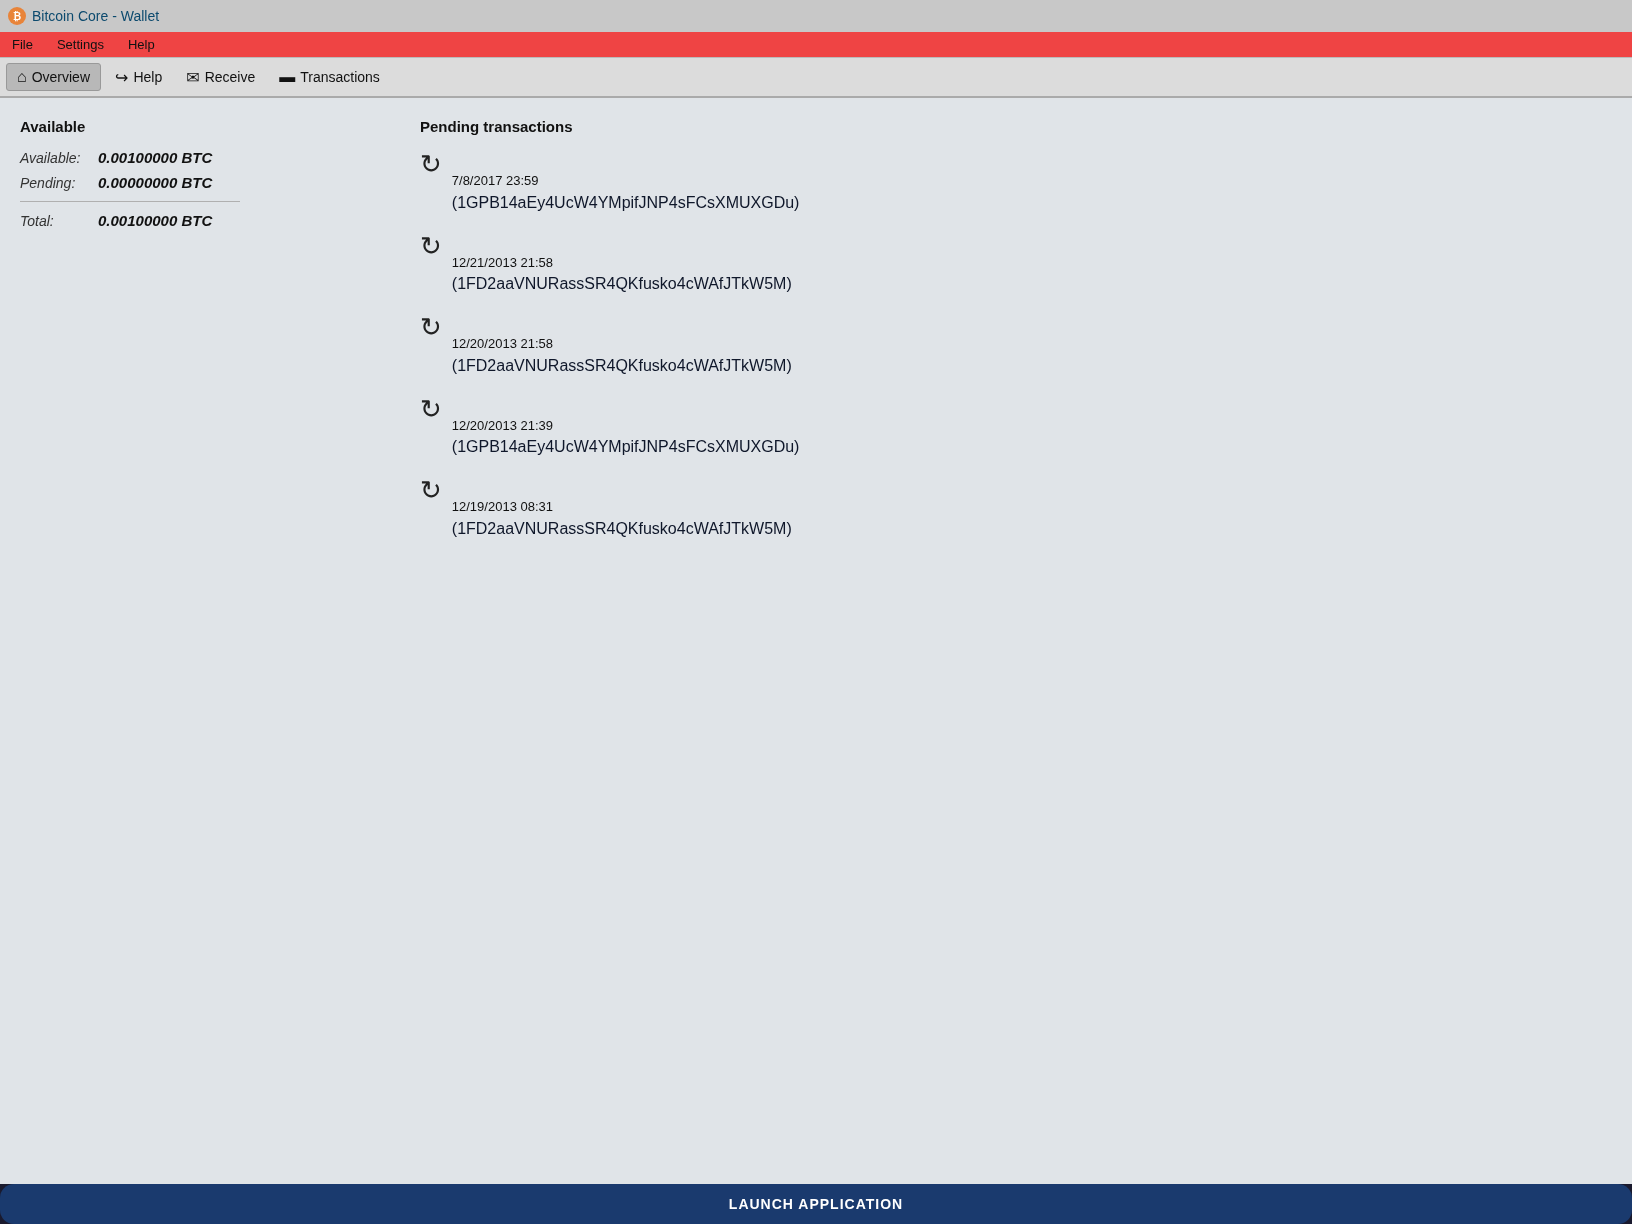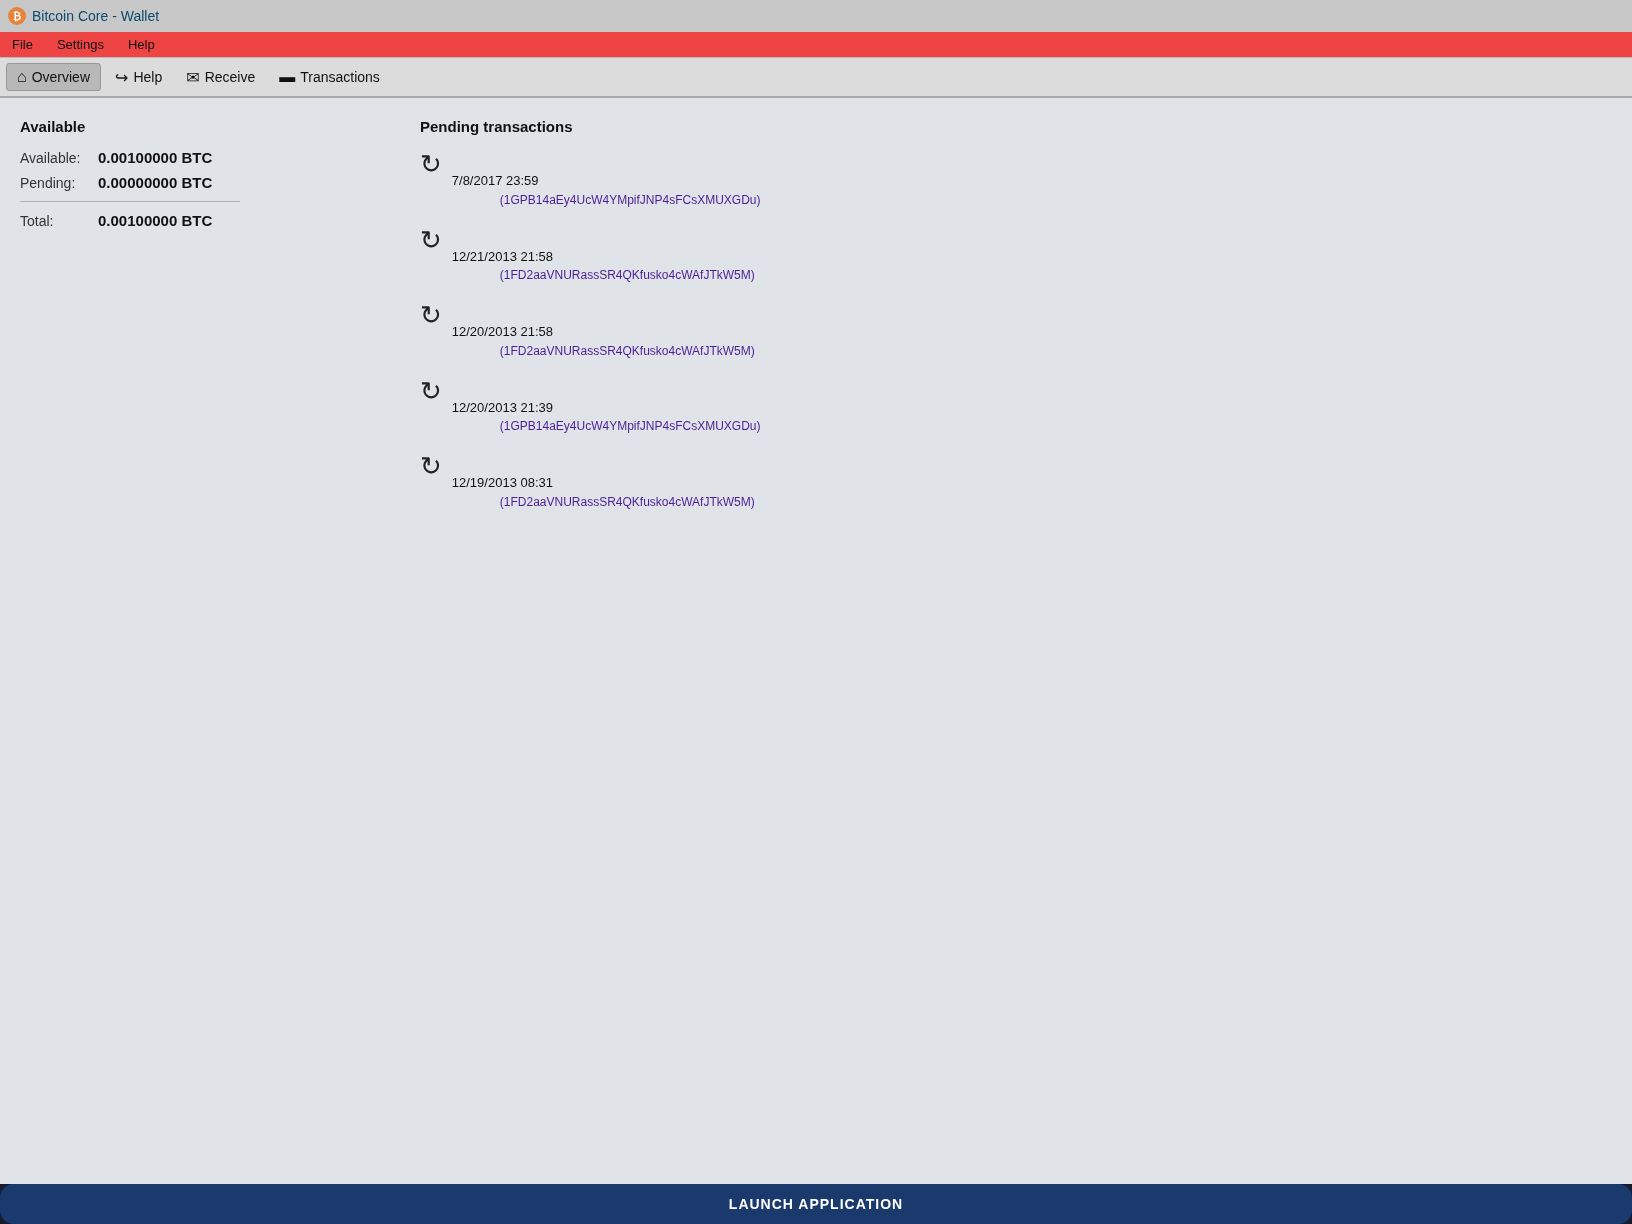--- a/index.html
+++ b/index.html
@@ -107,20 +107,21 @@
       color: #111;
       margin-bottom: 14px;
     }
     .balance-row {
       display: flex;
       align-items: baseline;
       gap: 8px;
       margin-bottom: 8px;
       font-size: 14px;
       color: #111;
+      font-style: italic;
     }
     .balance-label {
       color: #333;
       min-width: 70px;
     }
     .balance-value {
       font-weight: bold;
       font-size: 15px;
     }
     .balance-divider {
@@ -150,23 +151,22 @@
     .tx-details {
       font-size: 13px;
       color: #111;
       line-height: 1.5;
     }
     .tx-date {
       font-weight: normal;
       margin-top: 22px;
     }
     .tx-address {
-      color: #4c1d95;
-      font-size: 12px;
-      margin-left: 48px;
+      color: #0f172a;
+      font-size: 16px;
     }
 
     
     .bottom-bar {
       position: absolute;
       bottom: 0;
       left: 0;
       right: 0;
       height: 40px;
       background: #1a3a6e;

